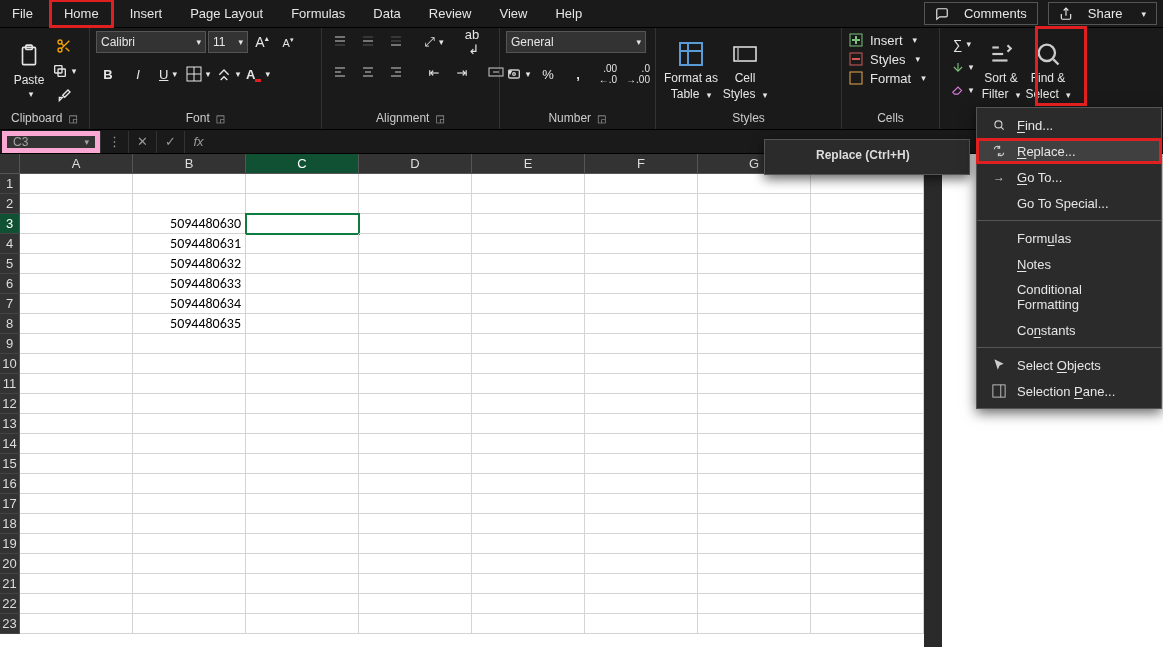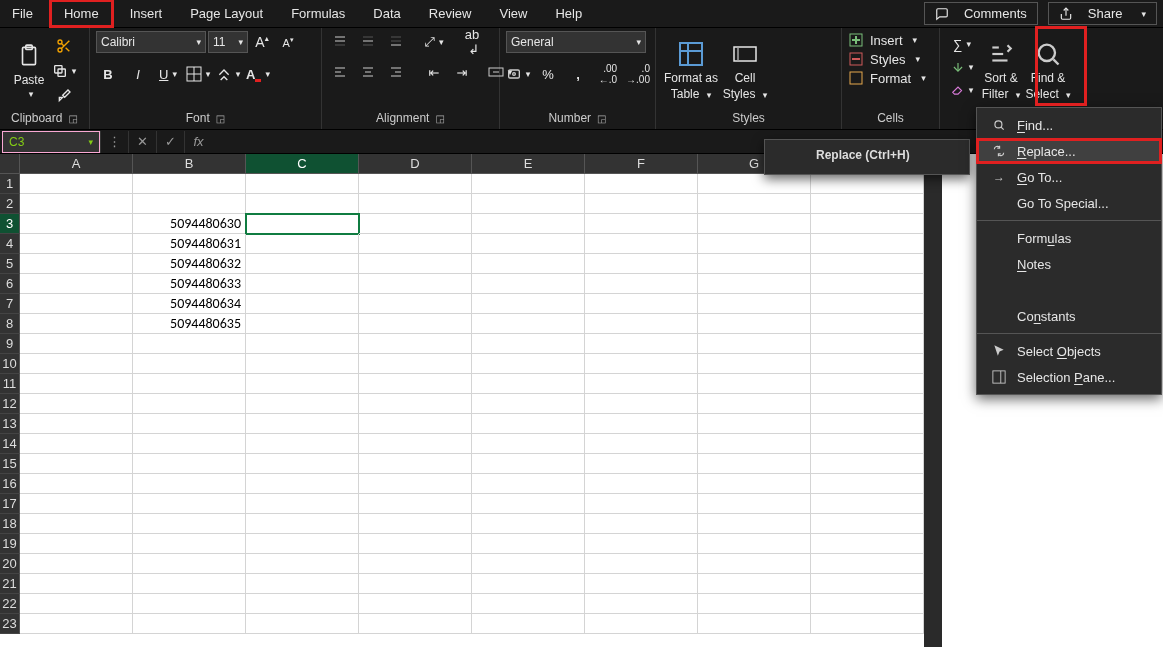--- a/index.html
+++ b/index.html
@@ -105,26 +105,26 @@
   .fxbar {
     display: flex;
     align-items: center;
     height: 24px;
     background: #1a1a1a;
     border-bottom: 1px solid #000;
   }
   .namebox {
     width: 98px;
     background: #333;
-    border: 1px solid #f9a8d4;
+    border: 5px solid #f9a8d4;
     height: 22px;
     display: flex;
     align-items: center;
     padding: 0 6px;
-    color: #84cc16;
+    color: #a3a3a3;
     font-size: 12px;
     margin-left: 2px;
   }
   .namebox .dd { margin-left: auto; font-size: 9px; }
   .fxbtn { width: 28px; height: 22px; display: flex; align-items: center; justify-content: center; color: #999; cursor: pointer; border-left: 1px solid #333;}
   .fxinput {
     flex: 1;
     height: 22px;
     background: #1a1a1a;
     border: none;
@@ -882,20 +882,21 @@
   <div class="mitem">
       <span class="mic"></span>
       <span>Form<span class="und">u</span>las</span>
     </div>
   <div class="mitem">
       <span class="mic"></span>
       <span><span class="und">N</span>otes</span>
     </div>
   <div class="mitem">
       <span class="mic"></span>
+      <span>Conditional Formatting</span>
     </div>
   <div class="mitem">
       <span class="mic"></span>
       <span>Co<span class="und">n</span>stants</span>
     </div>
   <div class="sep"></div>
   <div class="mitem">
       <span class="mic">
         <svg width="14" height="14" viewBox="0 0 24 24" fill="#ccc">
           <path d="M4 2l6 18 3-7 7-3z"></path>

